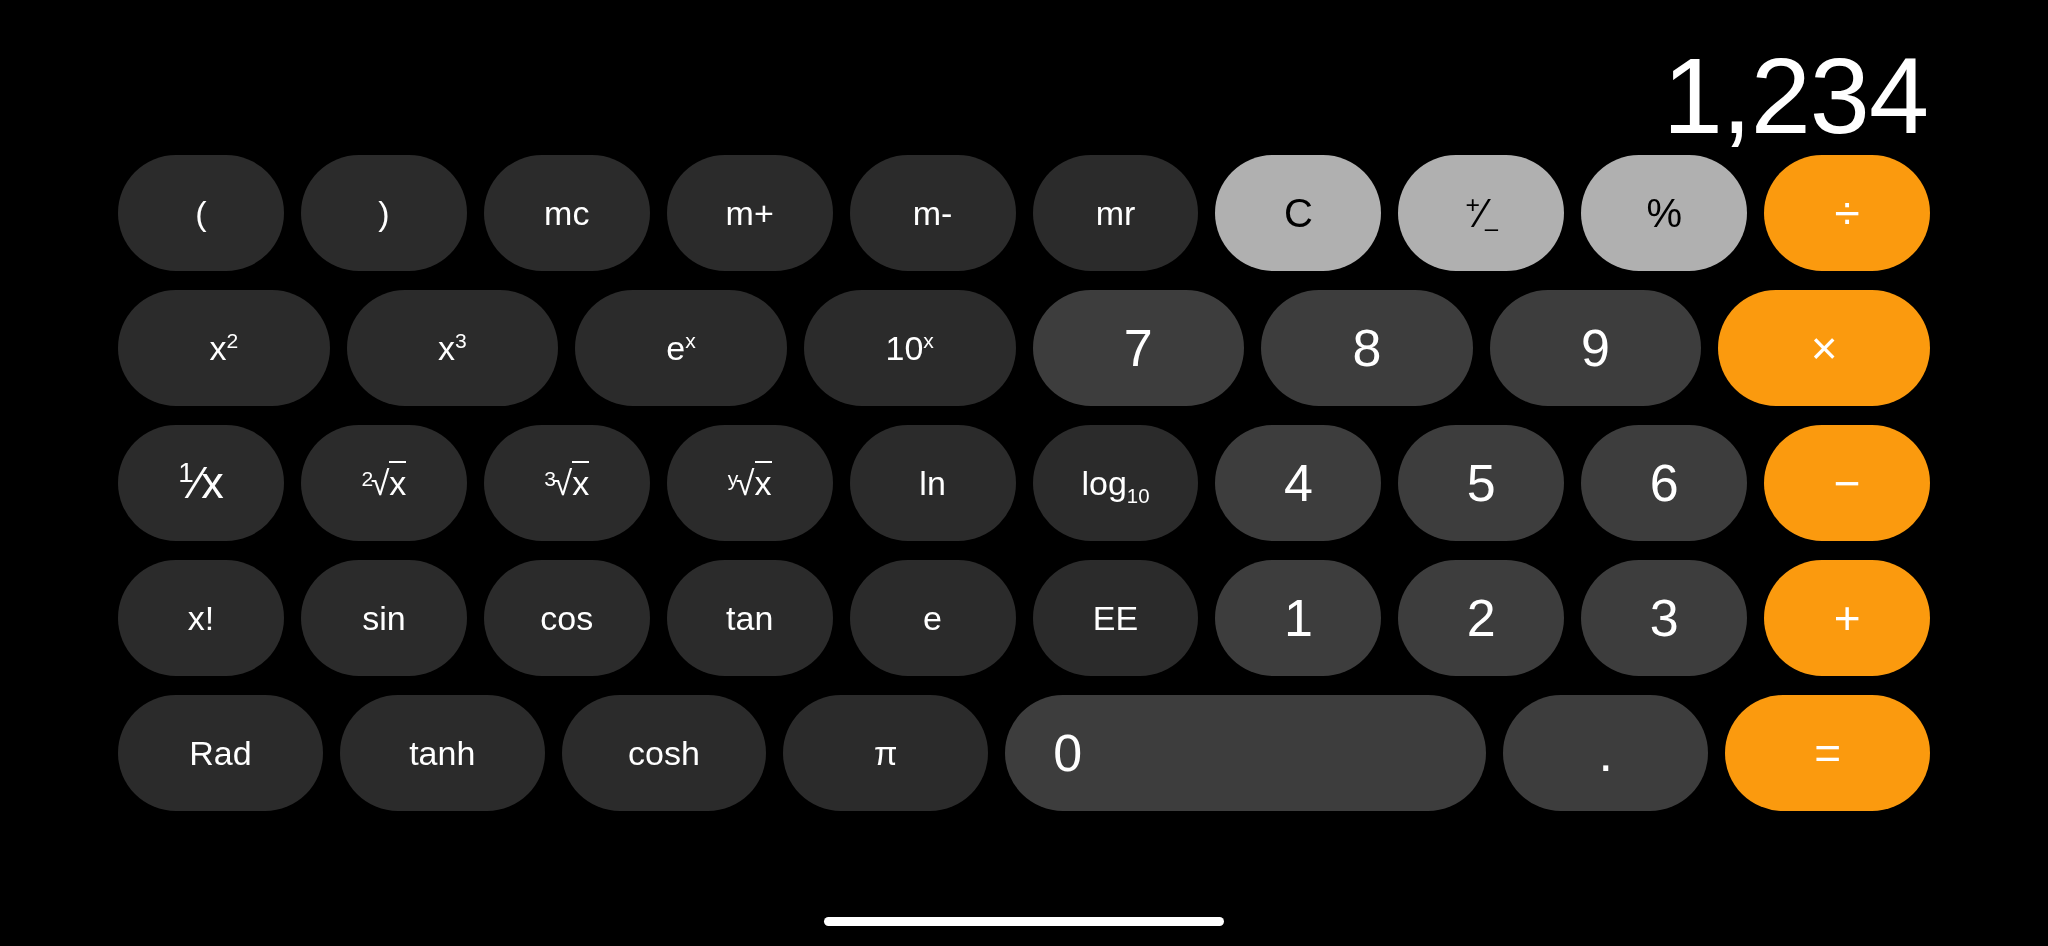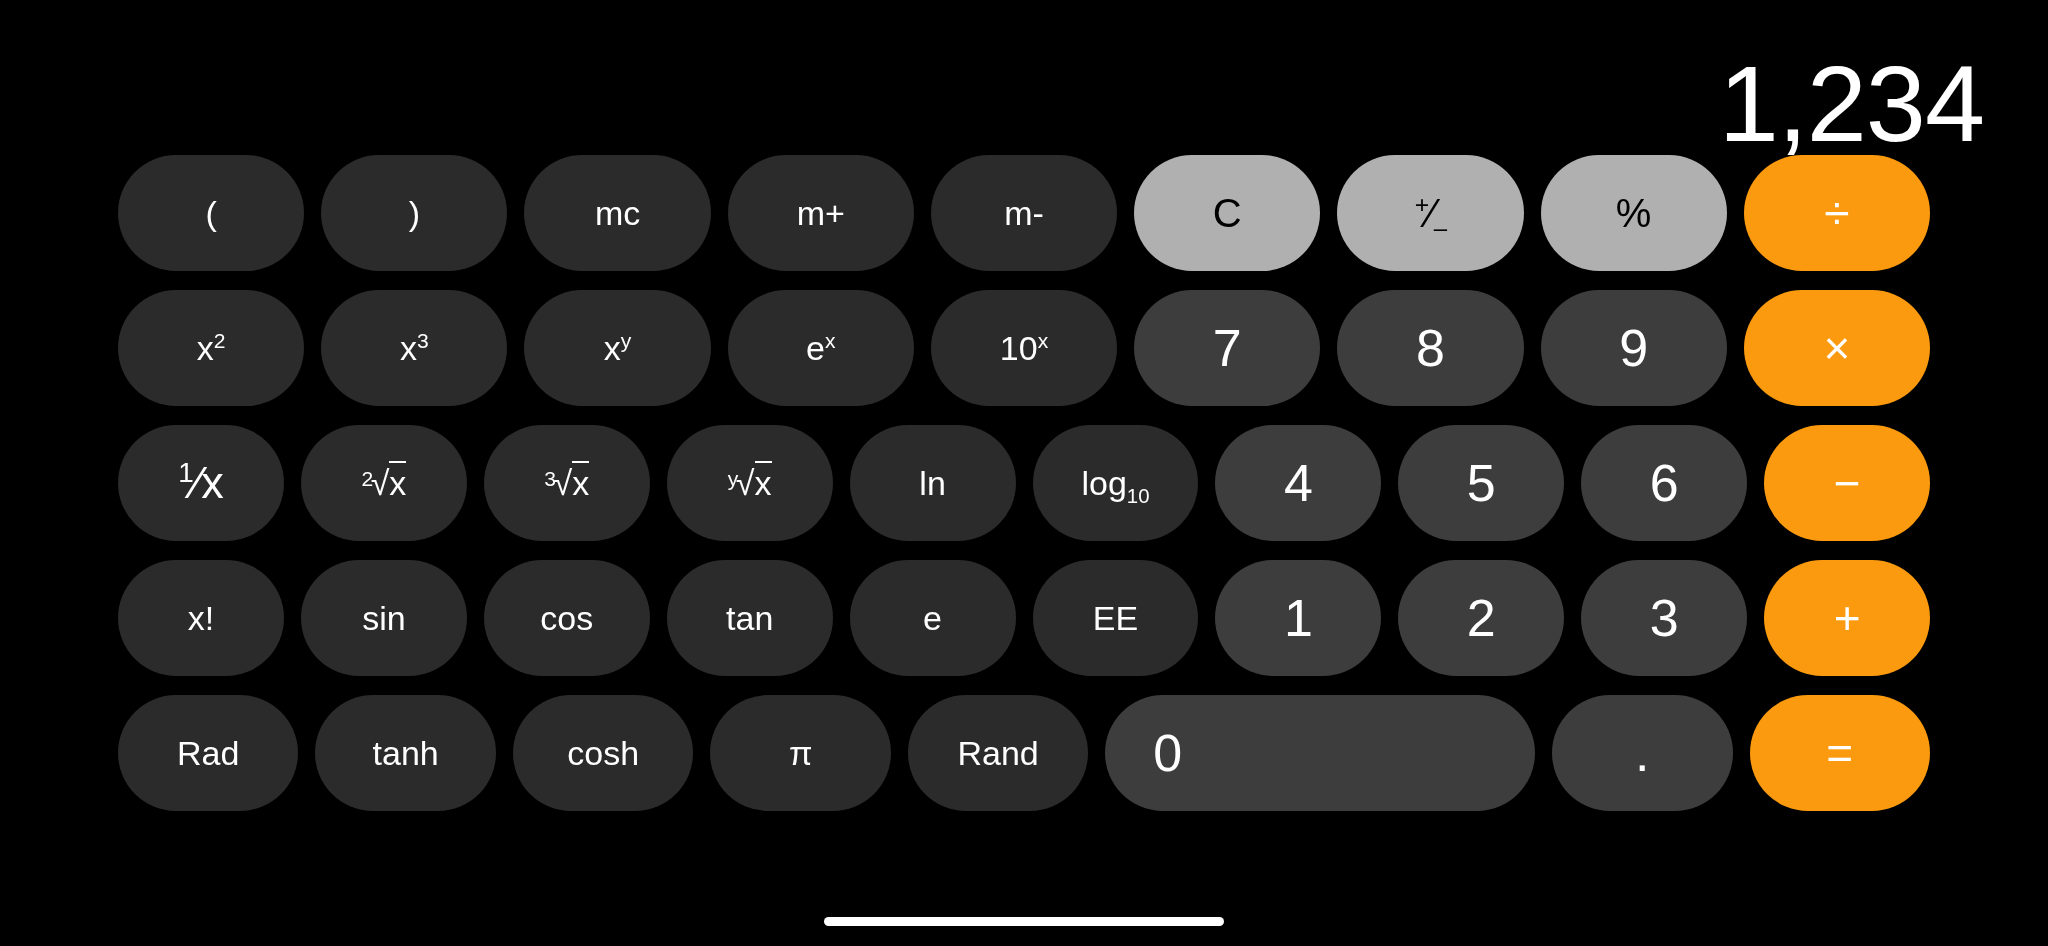--- a/index.html
+++ b/index.html
@@ -20,22 +20,21 @@
   
   #display-area {
     position: absolute;
     left: 0;
     top: 0;
     width: 2048px;
     height: 150px;
     display: flex;
     align-items: flex-end;
     justify-content: flex-end;
-    padding-right: 64px;
-    margin-top: 8px;
+    padding-right: 120px;
   }
   #display-value {
     color: #ffffff;
     font-size: 108px;
     font-weight: 300;
     letter-spacing: -1px;
     line-height: 1;
     white-space: nowrap;
   }
 
@@ -144,42 +143,42 @@
         </button>
         <button class="key func">
           <span>mc</span>
         </button>
         <button class="key func">
           <span>m+</span>
         </button>
         <button class="key func">
           <span>m-</span>
         </button>
+        <button class="key func">
+          <span>mr</span>
+        </button>
         <button class="key util">
           <span>C</span>
         </button>
         <button class="key util">
           <span class="plusminus"><span class="sup">+</span>⁄<span class="sub">–</span></span>
         </button>
         <button class="key util">
           <span>%</span>
         </button>
         <button class="key op">
           <span>÷</span>
         </button>
       </div>
       <div class="key-row">
         <button class="key func">
           <span>x<span class="sup">2</span></span>
         </button>
         <button class="key func">
           <span>x<span class="sup">3</span></span>
-        </button>
-        <button class="key func">
-          <span>x<span class="sup">y</span></span>
         </button>
         <button class="key func">
           <span>e<span class="sup">x</span></span>
         </button>
         <button class="key func">
           <span>10<span class="sup">x</span></span>
         </button>
         <button class="key digit">
           <span>7</span>
         </button>
@@ -272,23 +271,20 @@
         </button>
         <button class="key func">
           <span>tanh</span>
         </button>
         <button class="key func">
           <span>cosh</span>
         </button>
         <button class="key func">
           <span>π</span>
         </button>
-        <button class="key func">
-          <span>Rand</span>
-        </button>
         <button class="key digit wide">
           <span>0</span>
         </button>
         <button class="key digit">
           <span>.</span>
         </button>
         <button class="key op">
           <span>=</span>
         </button>
       </div>

